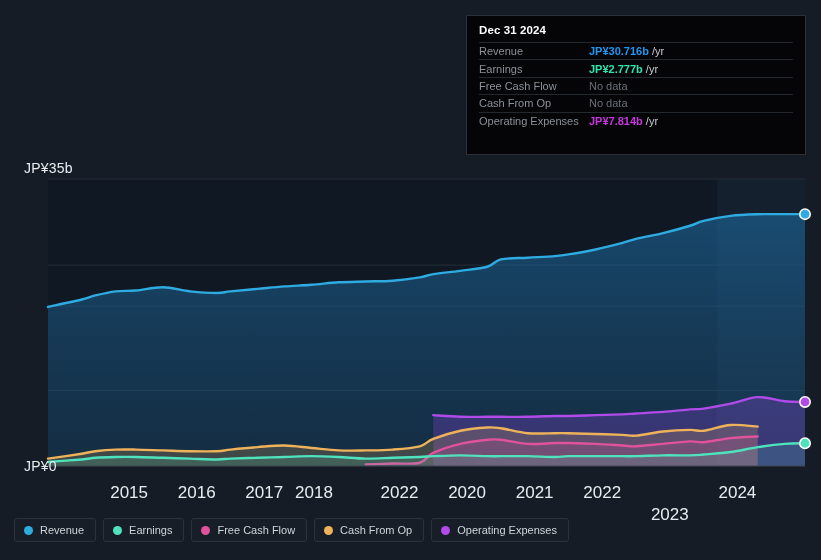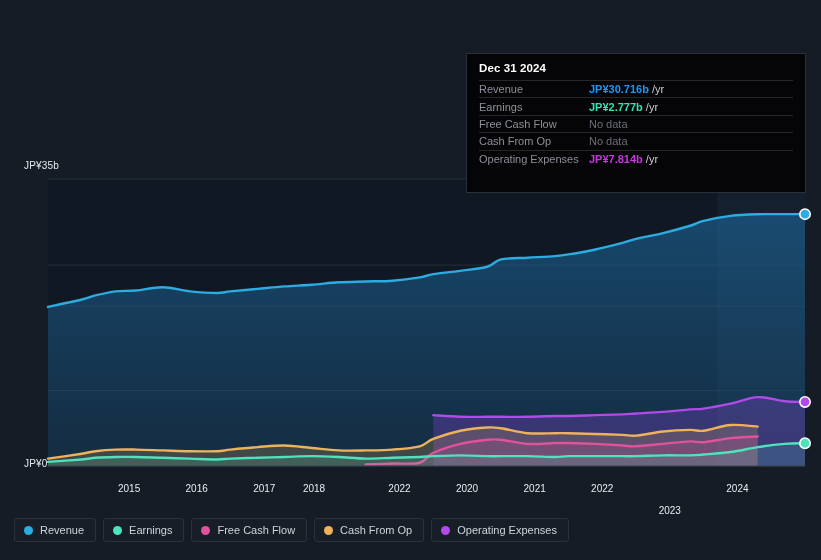--- a/index.html
+++ b/index.html
@@ -12,45 +12,44 @@
   }
   #root { position: relative; width: 821px; height: 560px; }
 
   
   #chart-area { position: absolute; left: 0; top: 0; width: 821px; height: 500px; }
   #chart-svg { display: block; }
 
   .axis-label {
     position: absolute;
     color: #e8ecf1;
-    font-size: 10px;
+    font-size: 14px;
     letter-spacing: .2px;
     white-space: nowrap;
   }
   #y-top-label { left: 24px; top: 160px; }
   #y-zero-label { left: 24px; top: 458px; }
 
   .x-tick {
     position: absolute;
     top: 483px;
     color: #e8ecf1;
-    font-size: 10px;
+    font-size: 17px;
     transform: translateX(-50%);
     white-space: nowrap;
   }
 
   
   #tooltip {
     position: absolute;
     left: 466px; top: 15px;
     width: 340px; height: 140px;
     background: #050507;
     border: 1px solid #2b3039;
     padding: 8px 12px 0 12px;
-    margin-top: 38px;
   }
   #tooltip-date {
     color: #ffffff;
     font-size: 11.5px;
     font-weight: bold;
     padding-bottom: 6px;
     letter-spacing: .1px;
   }
   .tt-row {
     display: flex;

